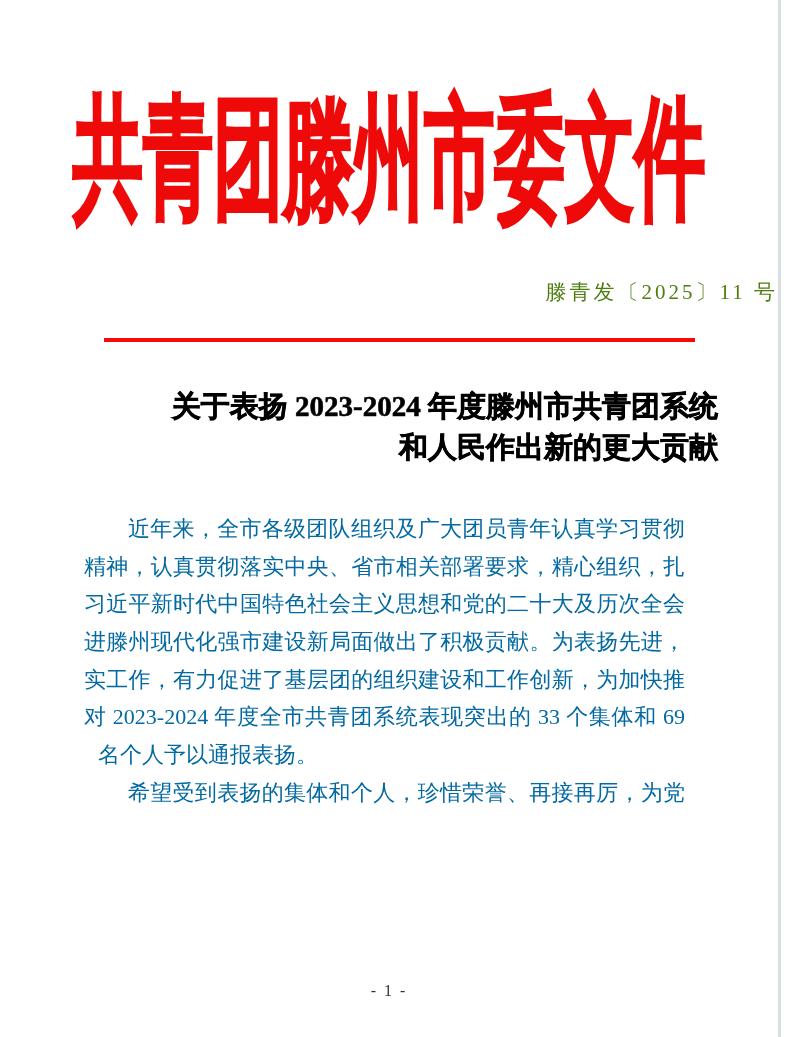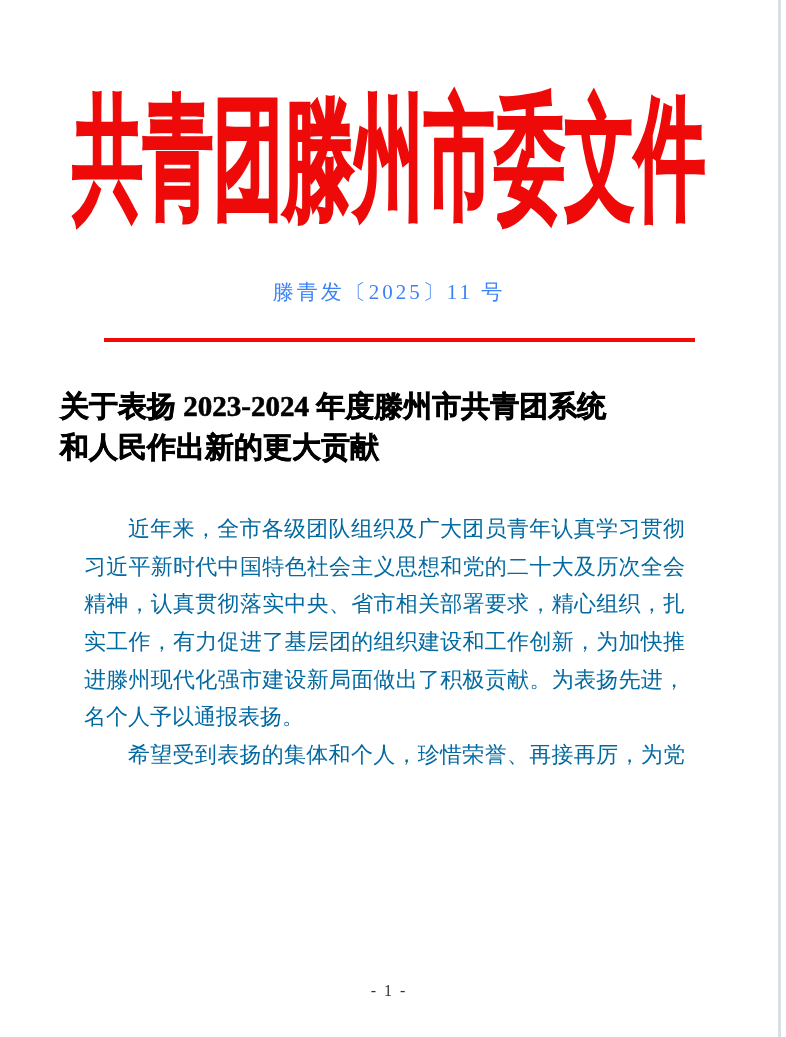--- a/index.html
+++ b/index.html
@@ -18,43 +18,43 @@
     text-align:center;white-space:nowrap;
     font-size:74px;line-height:1;font-weight:bold;
     color:#ef0a0a;
     -webkit-text-stroke:1.5px #ef0a0a;
     transform:scale(0.95,1.8);
     transform-origin:50% 0;
     letter-spacing:0px;
   }
   .doc-number{
     position:absolute;left:0;right:8px;top:278px;
-    text-align:center;
-    font-size:21px;color:#3b82f6;letter-spacing:3px;
+    text-align:right;
+    font-size:21px;color:#4d7c0f;letter-spacing:3px;
   }
   .red-rule{
     position:absolute;left:104px;top:338px;width:591px;height:4px;
     background:#f60909;
   }
   .doc-title{
     position:absolute;left:60px;right:68px;top:386px;
-    text-align:left;font-weight:bold;color:#000000;
+    text-align:right;font-weight:bold;color:#000000;
     font-size:29px;line-height:41px;
     -webkit-text-stroke:0.6px #000000;
   }
   .body-text{
     position:absolute;left:84px;top:510px;width:601px;
     font-size:22px;line-height:37.7px;color:#0369a1;
   }
   .bline{
     text-align:justify;text-align-last:justify;
     height:37.7px;overflow:hidden;white-space:nowrap;
   }
   .bline.indent{padding-left:44px;}
-  .bline.nojust{text-align-last:left;}
+  .bline.nojust{text-align-last:left;margin-left:14px;}
   .page-number{
     position:absolute;left:0;right:8px;top:982px;
     text-align:center;font-size:16px;color:#333333;letter-spacing:2px;
   }
 </style>
 </head>
 <body>
 
 <div class="page">
 
@@ -64,24 +64,25 @@
 
   <div class="red-rule"></div>
 
   <div class="doc-title">
     <div>关于表扬 2023-2024 年度滕州市共青团系统</div>
     <div>和人民作出新的更大贡献</div>
   </div>
 
   <div class="body-text">
     <div class="bline indent">近年来，全市各级团队组织及广大团员青年认真学习贯彻</div>
+    <div class="bline">精神，认真贯彻落实中央、省市相关部署要求，精心组织，扎</div>
     <div class="bline">习近平新时代中国特色社会主义思想和党的二十大及历次全会</div>
-    <div class="bline">精神，认真贯彻落实中央、省市相关部署要求，精心组织，扎</div>
+    <div class="bline">进滕州现代化强市建设新局面做出了积极贡献。为表扬先进，</div>
     <div class="bline">实工作，有力促进了基层团的组织建设和工作创新，为加快推</div>
-    <div class="bline">进滕州现代化强市建设新局面做出了积极贡献。为表扬先进，</div>
+    <div class="bline">对 2023-2024 年度全市共青团系统表现突出的 33 个集体和 69</div>
     <div class="bline nojust">名个人予以通报表扬。</div>
     <div class="bline indent">希望受到表扬的集体和个人，珍惜荣誉、再接再厉，为党</div>
   </div>
 
   <div class="page-number">- 1 -</div>
 
   <div class="page-edge"></div>
 
 </div>
 

